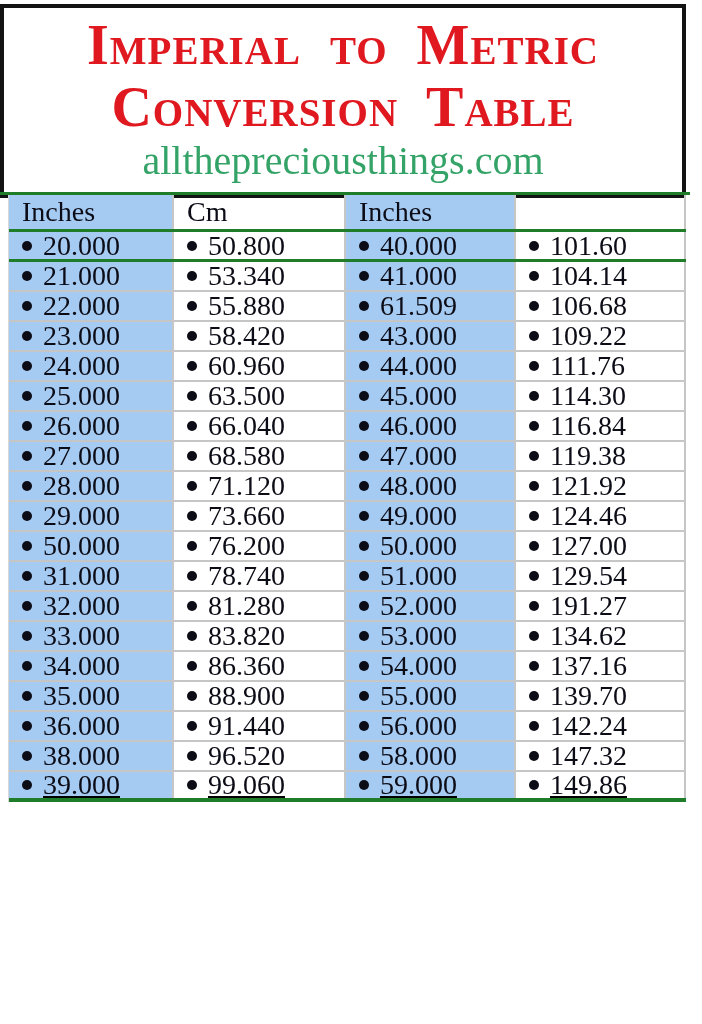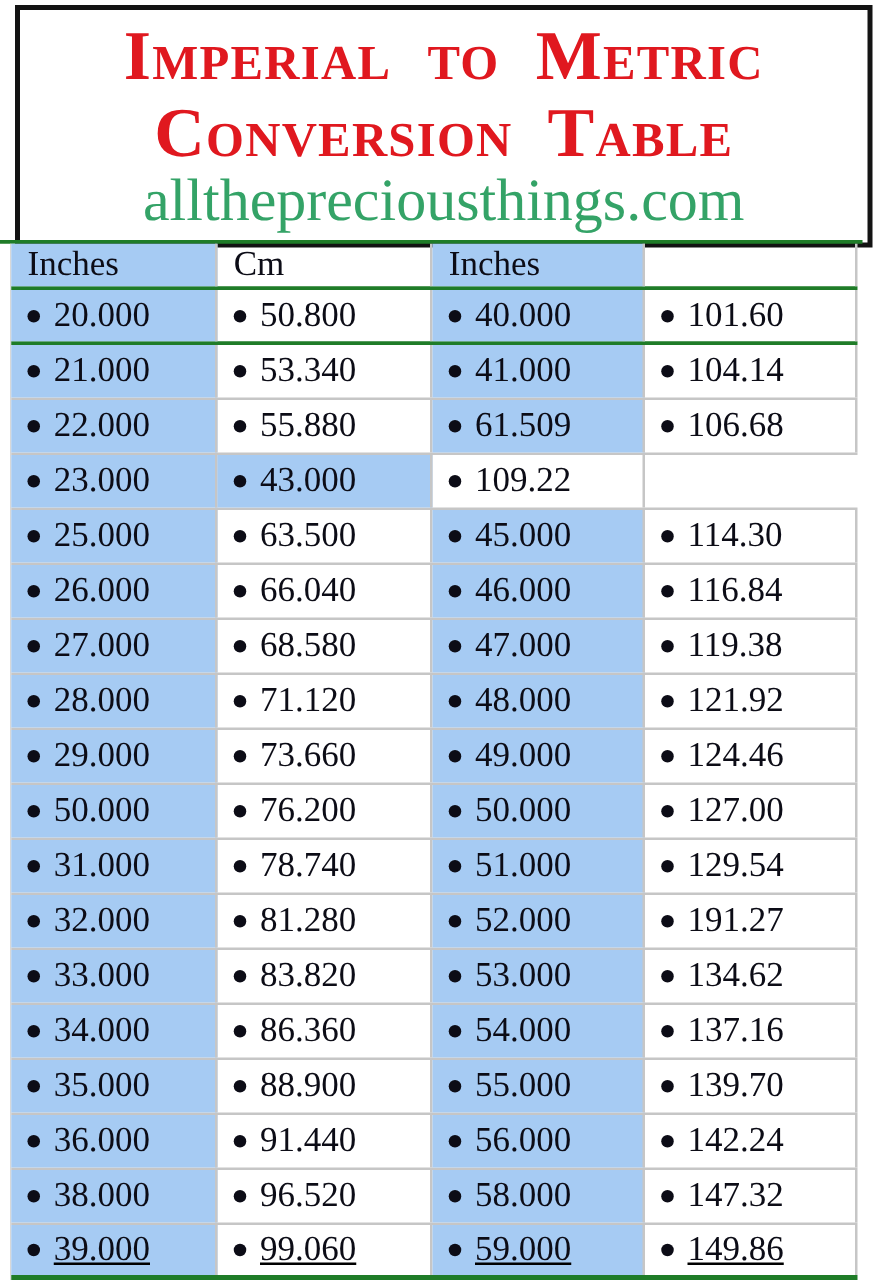--- a/index.html
+++ b/index.html
@@ -9,42 +9,42 @@
   }
   body {
     width: 702px;
     height: 1024px;
     position: relative;
     overflow: hidden;
     font-family: "Liberation Serif", serif;
   }
   .header-box {
     position: absolute;
-    left: 12px;
+    left: 0;
     top: 4px;
     width: 678px;
     height: 180px;
     border: 4px solid #131313;
     background: #ffffff;
     text-align: center;
     box-sizing: content-box;
     padding-top: 6px;
   }
   .title-line {
     font-size: 56px;
     line-height: 62px;
     font-weight: bold;
     font-variant: small-caps;
     letter-spacing: 1px;
     word-spacing: 14px;
     color: var(--title-color, #e0181f);
     white-space: nowrap;
   }
   .site-line {
-    font-size: 48px;
+    font-size: 40px;
     line-height: 46px;
     color: var(--site-color, #34a367);
     white-space: nowrap;
   }
   .table-top-line {
     position: absolute;
     left: 0;
     top: 192px;
     width: 690px;
     height: 3px;
@@ -54,21 +54,21 @@
     position: absolute;
     left: 8px;
     top: 195px;
     width: 678px;
     border-left: 1px solid #d8d8d8;
     box-sizing: border-box;
   }
   .row {
     display: grid;
     grid-template-columns: 165px 172px 170px 170px;
-    height: 44px;
+    height: 30px;
     border-bottom: 2px solid var(--gray-line, #c6c6c6);
     box-sizing: border-box;
   }
   .row.header-row {
     height: 37px;
     border-bottom: 3px solid var(--green-line, #1f7c28);
   }
   .row.green-sep {
     border-bottom: 3px solid var(--green-line, #1f7c28);
   }
@@ -172,30 +172,52 @@
       <span class="bullet"></span>
       <span class="val">106.68</span>
     </div>
   </div>
 
   <div class="row">
     <div class="cell blue">
       <span class="bullet"></span>
       <span class="val">23.000</span>
     </div>
+    <div class="cell">
+      <span class="bullet"></span>
+      <span class="val">58.420</span>
+    </div>
     <div class="cell blue">
       <span class="bullet"></span>
       <span class="val">43.000</span>
     </div>
     <div class="cell">
       <span class="bullet"></span>
       <span class="val">109.22</span>
     </div>
   </div>
 
+  <div class="row">
+    <div class="cell blue">
+      <span class="bullet"></span>
+      <span class="val">24.000</span>
+    </div>
+    <div class="cell">
+      <span class="bullet"></span>
+      <span class="val">60.960</span>
+    </div>
+    <div class="cell blue">
+      <span class="bullet"></span>
+      <span class="val">44.000</span>
+    </div>
+    <div class="cell">
+      <span class="bullet"></span>
+      <span class="val">111.76</span>
+    </div>
+  </div>
 
   <div class="row">
     <div class="cell blue">
       <span class="bullet"></span>
       <span class="val">25.000</span>
     </div>
     <div class="cell">
       <span class="bullet"></span>
       <span class="val">63.500</span>
     </div>

